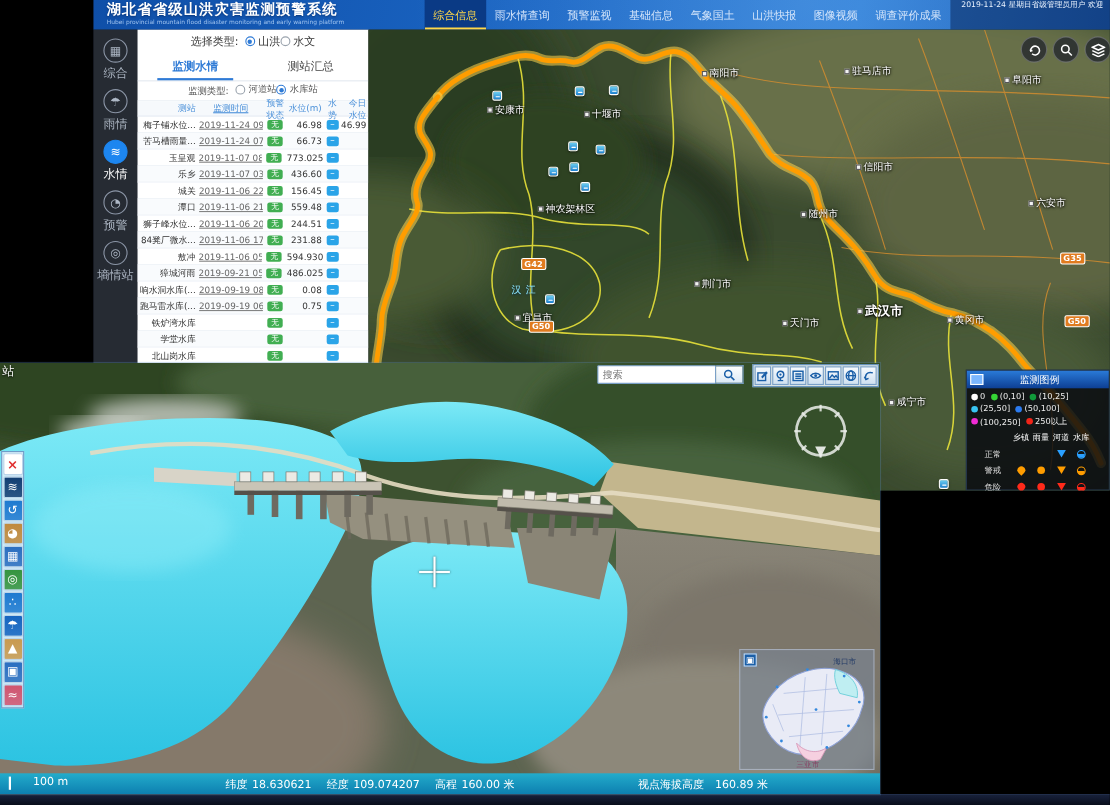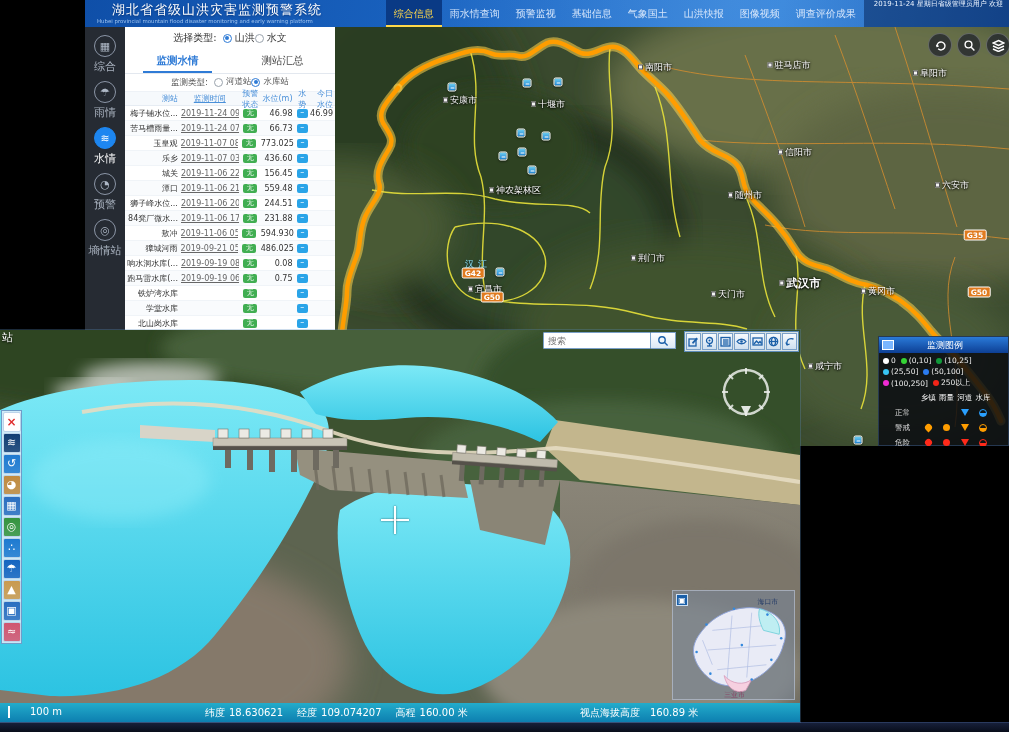--- a/index.html
+++ b/index.html
@@ -5,21 +5,21 @@
   * { margin:0; padding:0; box-sizing:border-box; }
   html,body { background:#000; }
   body { font-family:"DejaVu Sans","Liberation Sans",sans-serif; }
   #desktop { position:relative; width:1009px; height:732px; background:#000; overflow:hidden; }
 
   
   #browser { position:absolute; left:85px; top:0; width:924px; height:446px; background:#0c1320; }
   #app-header { position:relative; height:27px; background:linear-gradient(105deg,#0f4fa8 0%,#1b66c4 45%,#2a7ad4 75%,#1b5cb4 100%); display:flex; align-items:center; overflow:hidden; }
   #app-header:before { content:""; position:absolute; inset:0; background:radial-gradient(circle at 70% 0%, rgba(140,200,255,.25), transparent 55%); }
   .title-block { margin-left:12px; position:relative; }
-  .app-title { color:#fff; font-size:13px; font-weight:normal; letter-spacing:1px; text-shadow:0 1px 2px rgba(0,30,80,.6); line-height:14px;text-align:center; }
+  .app-title { color:#fff; font-size:13px; font-weight:bold; letter-spacing:1px; text-shadow:0 1px 2px rgba(0,30,80,.6); line-height:14px; }
   .app-subtitle { color:#9fc3ef; font-size:6px; transform:scale(.9); transform-origin:left; white-space:nowrap; }
   #top-nav { display:flex; margin-left:auto; height:100%; align-items:stretch; position:relative; }
   .nav-item { color:#d6e6fb; font-size:10px; padding:0 8px; display:flex; align-items:center; cursor:pointer; white-space:nowrap; }
   .nav-item.active { background:#0a3a85; color:#ffd84a; box-shadow:inset 0 -2px 0 #ffd84a; }
   .date-block { color:#eaf3ff; font-size:7px; text-align:right; padding:0 6px 0 10px; line-height:9px; white-space:nowrap; position:relative; background:rgba(8,40,95,.55); height:100%; display:flex; flex-direction:row; justify-content:center; }
 
   .browser-body { position:relative; display:flex; height:419px; }
 
   
   #side-nav { width:40px; background:#262b33; display:flex; flex-direction:column; align-items:center; padding-top:8px; gap:7px; }
@@ -432,21 +432,21 @@
               <span class="sq"></span>
               <span>宜昌市</span>
             </div>
             <div class="map-label" style="left: 490px; top: 339px;">
               <span class="sq"></span>
               <span>咸宁市</span>
             </div>
             <div class="map-label river" style="left: 143px; top: 237px;">
               <span>汉江</span>
             </div>
-            <div class="shield" style="left: 138px; top: 213px; margin-top: 33px;">G42</div>
+            <div class="shield" style="left: 150px; top: 213px;">G42</div>
             <div class="shield" style="left: 157px; top: 270px;">G50</div>
             <div class="shield" style="left: 640px; top: 208px;">G35</div>
             <div class="shield" style="left: 644px; top: 265px;">G50</div>
             <div class="map-marker" style="left: 117px; top: 60px;"></div>
             <div class="map-marker" style="left: 192px; top: 56px;"></div>
             <div class="map-marker" style="left: 223px; top: 55px;"></div>
             <div class="map-marker" style="left: 186px; top: 106px;"></div>
             <div class="map-marker" style="left: 211px; top: 109px;"></div>
             <div class="map-marker" style="left: 168px; top: 129px;"></div>
             <div class="map-marker" style="left: 187px; top: 125px;"></div>

